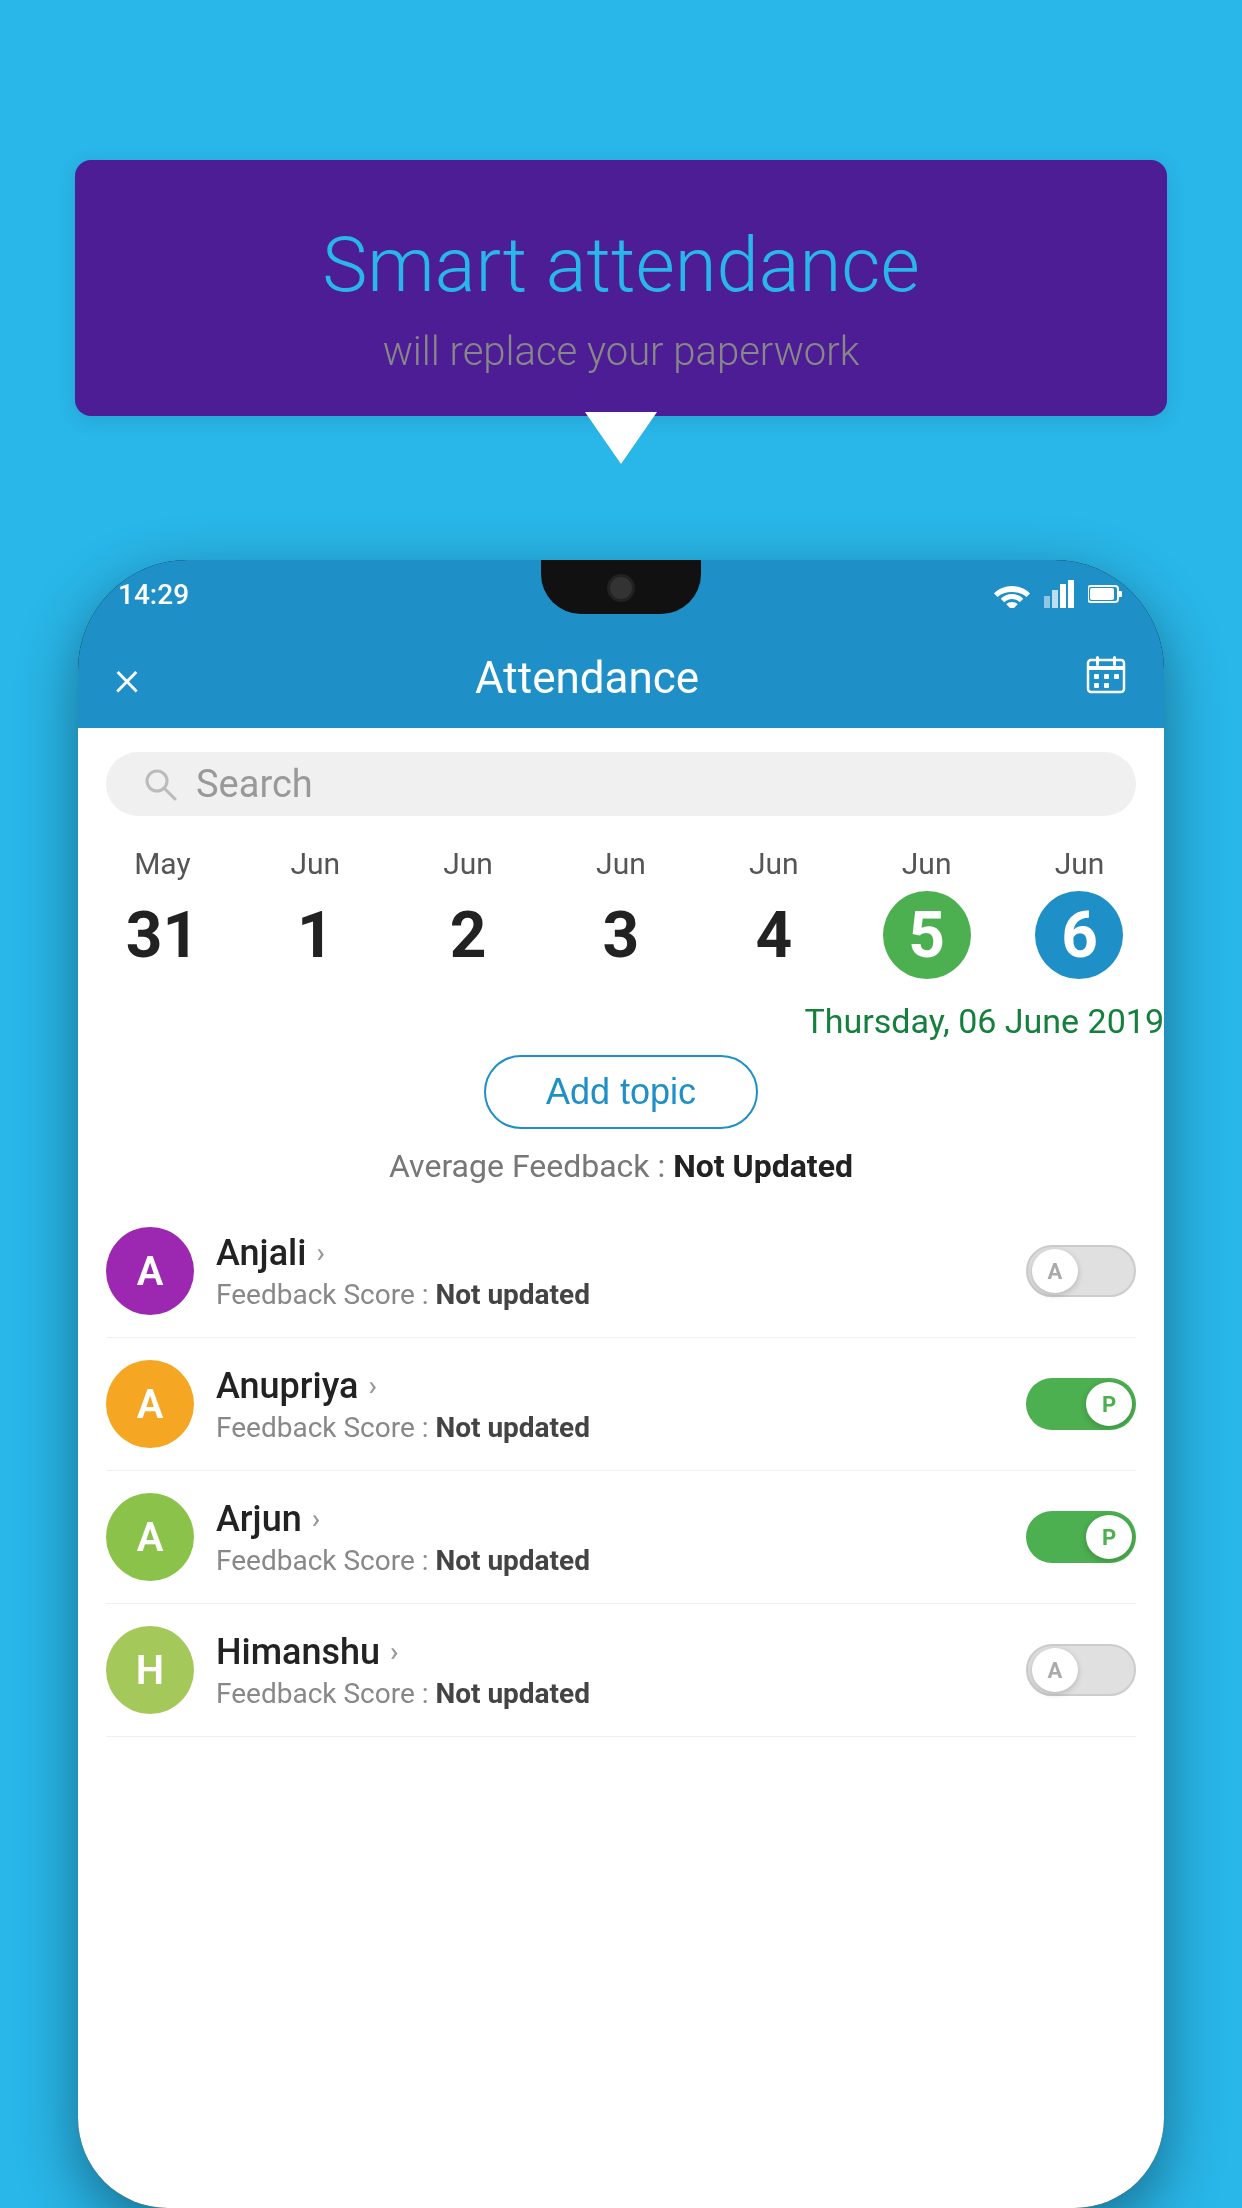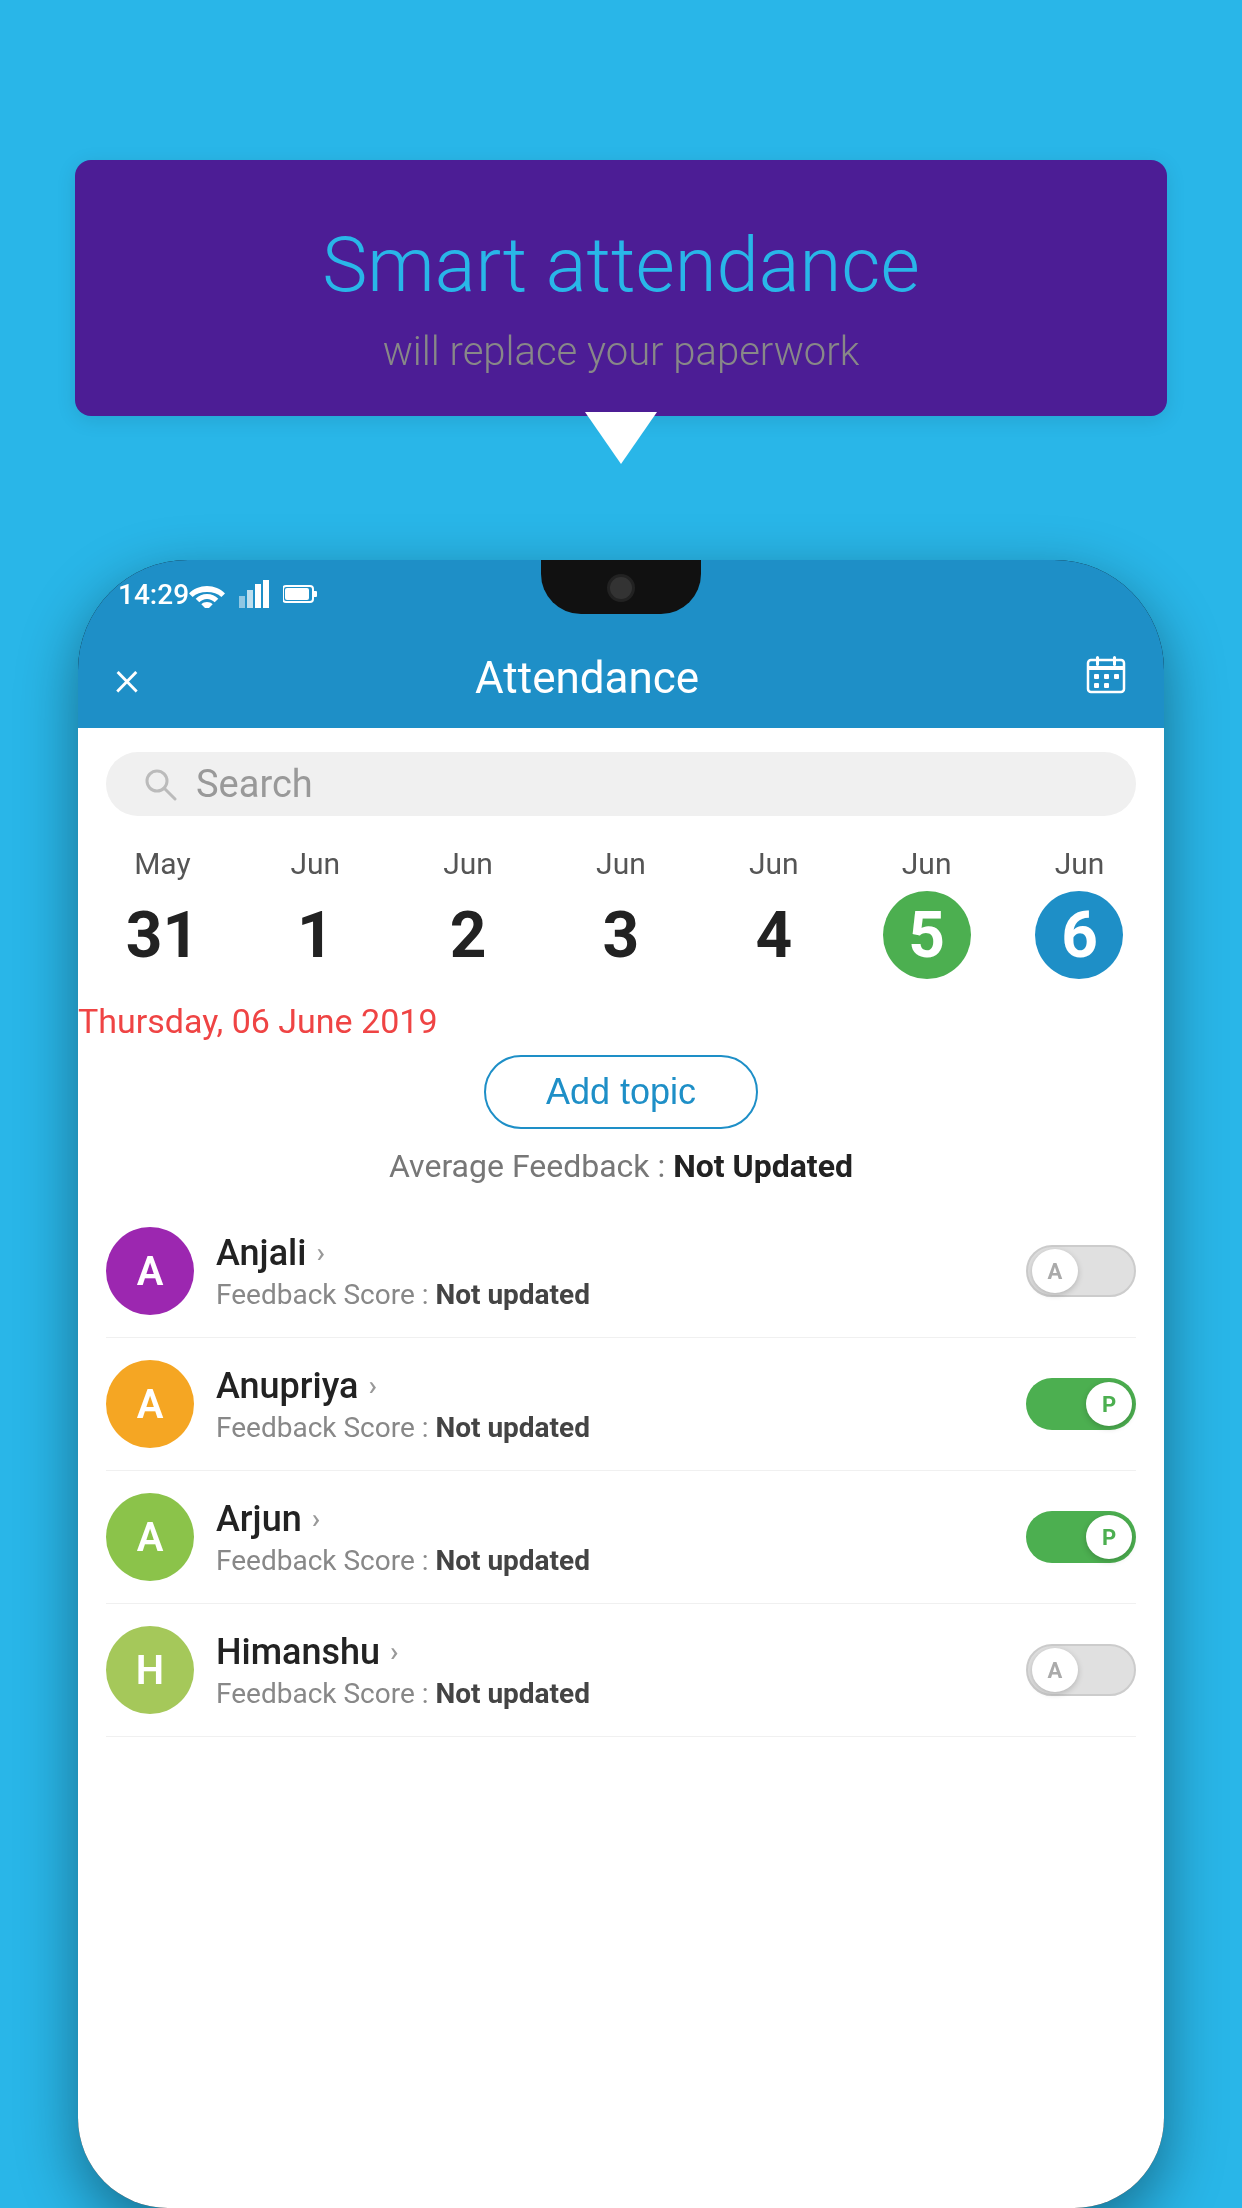--- a/index.html
+++ b/index.html
@@ -89,20 +89,21 @@
     
     .status-bar {
       position: absolute;
       top: 0;
       left: 0;
       right: 0;
       height: 68px;
       background: #1e8fc7;
       display: flex;
       align-items: center;
+      justify-content: space-between;
       padding: 0 40px;
       z-index: 5;
     }
     .status-time {
       color: white;
       font-size: 28px;
       font-weight: 500;
     }
     .status-icons {
       display: flex;
@@ -208,23 +209,23 @@
       background: #4caf50;
       color: white;
     }
     .cal-date.blue {
       background: #1e8fc7;
       color: white;
     }
 
     
     .date-label {
-      text-align: left;
+      text-align: right;
       font-size: 34px;
-      color: #ef4444;
+      color: #15803d;
       margin: 22px 0 14px;
     }
 
     
     .add-topic-btn {
       display: block;
       margin: 0 auto 18px;
       border: 2px solid #1e8fc7;
       background: transparent;
       color: #1e8fc7;

